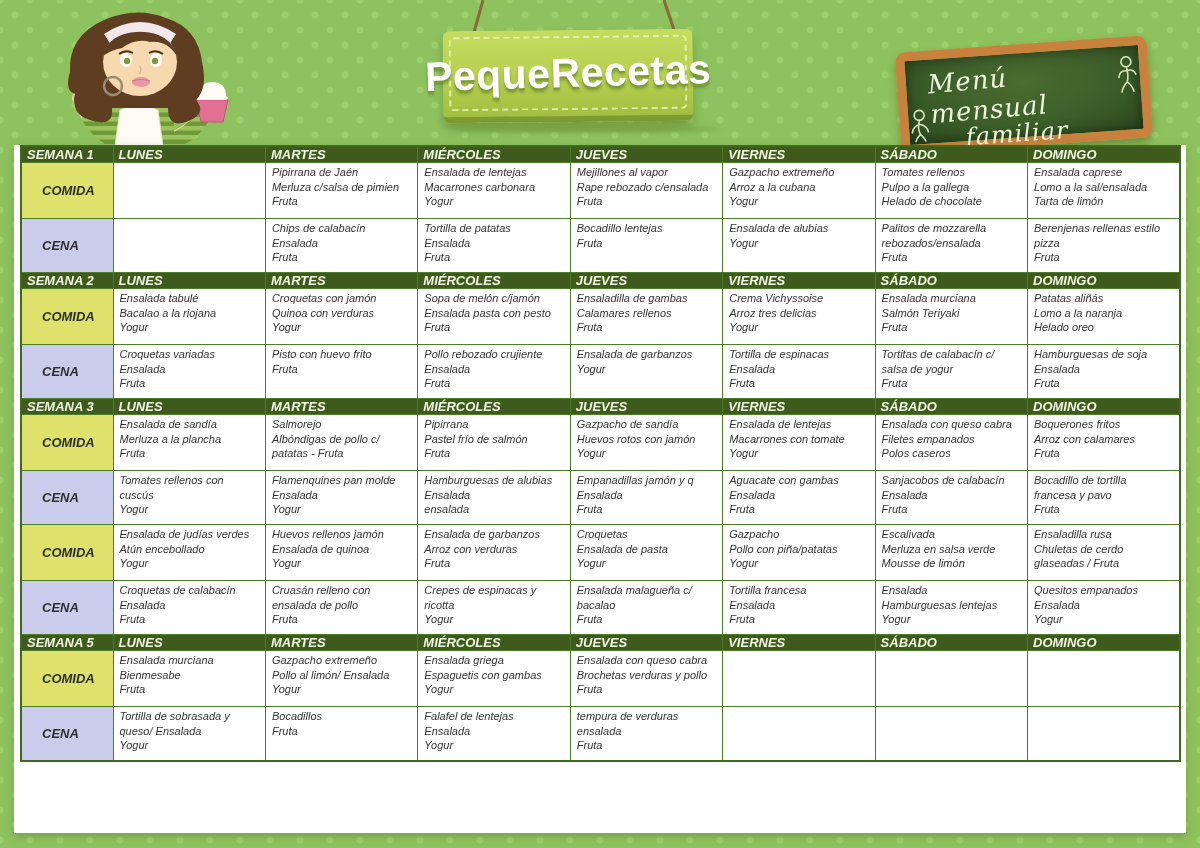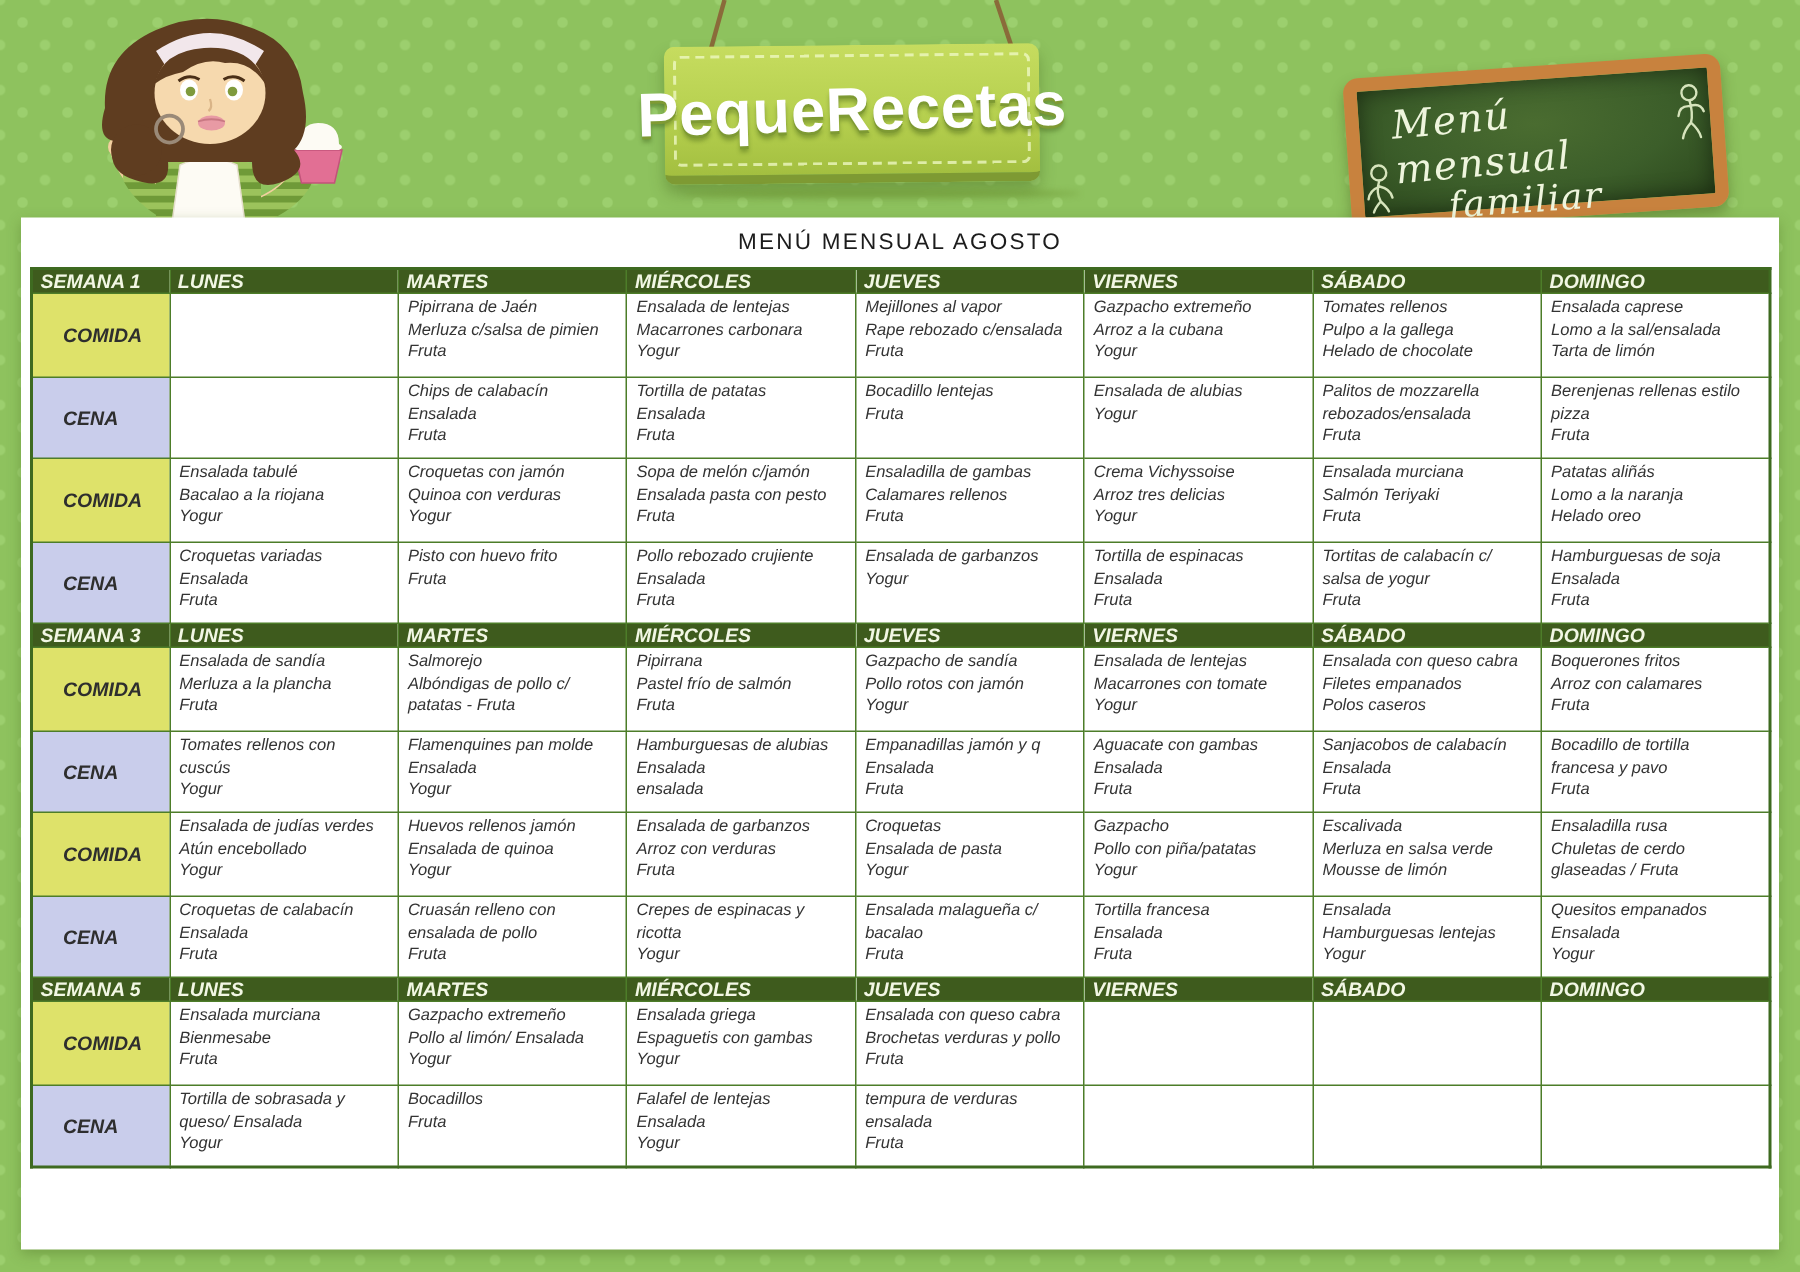--- a/index.html
+++ b/index.html
@@ -174,21 +174,20 @@
       <circle cx="13" cy="7" r="5"></circle>
         <path d="M13 12 Q10 20 13 26 M13 16 Q6 18 5 24 M13 16 Q20 18 21 24 M13 26 Q9 30 8 33 M13 26 Q17 30 18 33"></path>
     </svg>
     <svg class="doodle doodle-right" width="26" height="40">
       <circle cx="13" cy="8" r="5"></circle>
         <path d="M13 13 Q15 22 13 28 M13 17 Q6 16 5 23 M13 17 Q20 15 22 21 M13 28 Q8 33 7 38 M13 28 Q18 33 19 38"></path>
     </svg>
   </div>
 
   <div class="panel">
-    <div class="panel-title">MENÚ MENSUAL AGOSTO</div>
     <table class="menu">
       <colgroup>
           <col class="label-col">
           <col>
           <col>
           <col>
           <col>
           <col>
           <col>
           <col>
@@ -263,20 +262,30 @@
               <div class="menu-line">Palitos de mozzarella</div>
               <div class="menu-line">rebozados/ensalada</div>
               <div class="menu-line">Fruta</div>
             </td>
             <td class="menu-cell">
               <div class="menu-line">Berenjenas rellenas estilo</div>
               <div class="menu-line">pizza</div>
               <div class="menu-line">Fruta</div>
             </td>
           </tr>
+          <tr class="week-header">
+            <th class="week-name">SEMANA 2</th>
+            <th class="day-header">LUNES</th>
+            <th class="day-header">MARTES</th>
+            <th class="day-header">MIÉRCOLES</th>
+            <th class="day-header">JUEVES</th>
+            <th class="day-header">VIERNES</th>
+            <th class="day-header">SÁBADO</th>
+            <th class="day-header">DOMINGO</th>
+          </tr>
           <tr class="meal-row comida">
             <td class="meal-label comida">COMIDA</td>
             <td class="menu-cell">
               <div class="menu-line">Ensalada tabulé</div>
               <div class="menu-line">Bacalao a la riojana</div>
               <div class="menu-line">Yogur</div>
             </td>
             <td class="menu-cell">
               <div class="menu-line">Croquetas con jamón</div>
               <div class="menu-line">Quinoa con verduras</div>
@@ -366,21 +375,21 @@
               <div class="menu-line">Albóndigas de pollo c/</div>
               <div class="menu-line">patatas - Fruta</div>
             </td>
             <td class="menu-cell">
               <div class="menu-line">Pipirrana</div>
               <div class="menu-line">Pastel frío de salmón</div>
               <div class="menu-line">Fruta</div>
             </td>
             <td class="menu-cell">
               <div class="menu-line">Gazpacho de sandía</div>
-              <div class="menu-line">Pollo rotos con jamón</div>
+              <div class="menu-line">Huevos rotos con jamón</div>
               <div class="menu-line">Yogur</div>
             </td>
             <td class="menu-cell">
               <div class="menu-line">Ensalada de lentejas</div>
               <div class="menu-line">Macarrones con tomate</div>
               <div class="menu-line">Yogur</div>
             </td>
             <td class="menu-cell">
               <div class="menu-line">Ensalada con queso cabra</div>
               <div class="menu-line">Filetes empanados</div>

